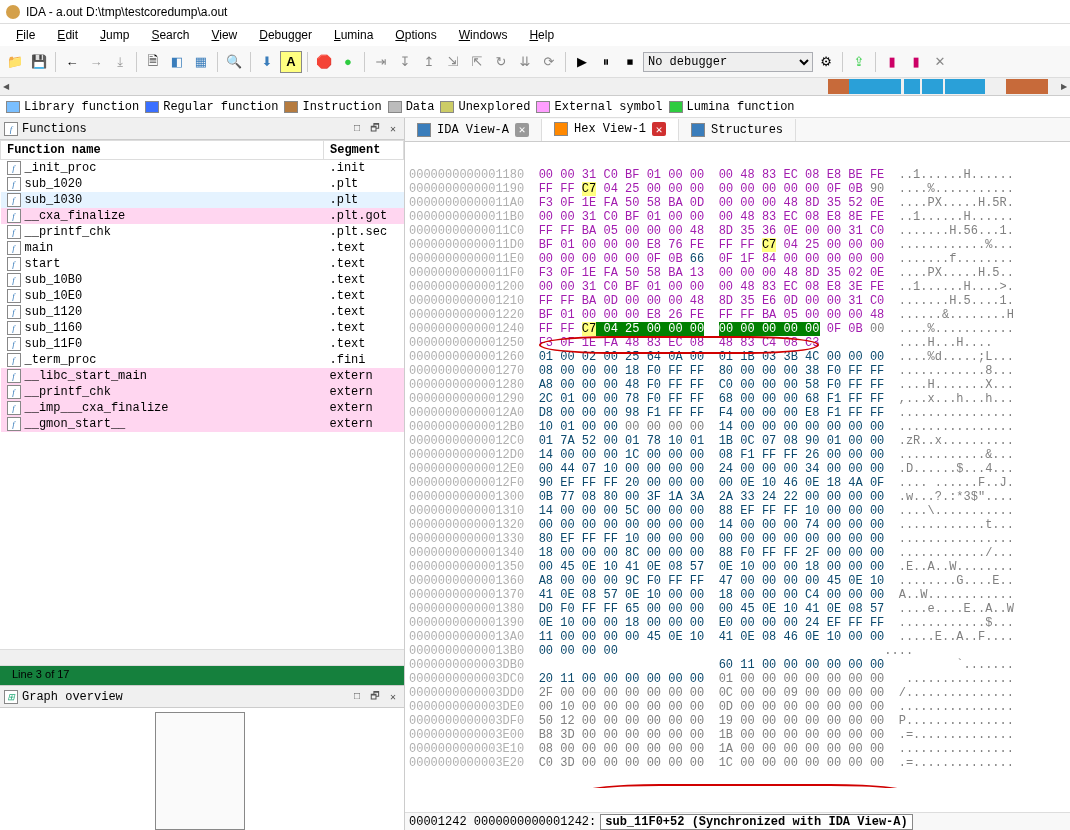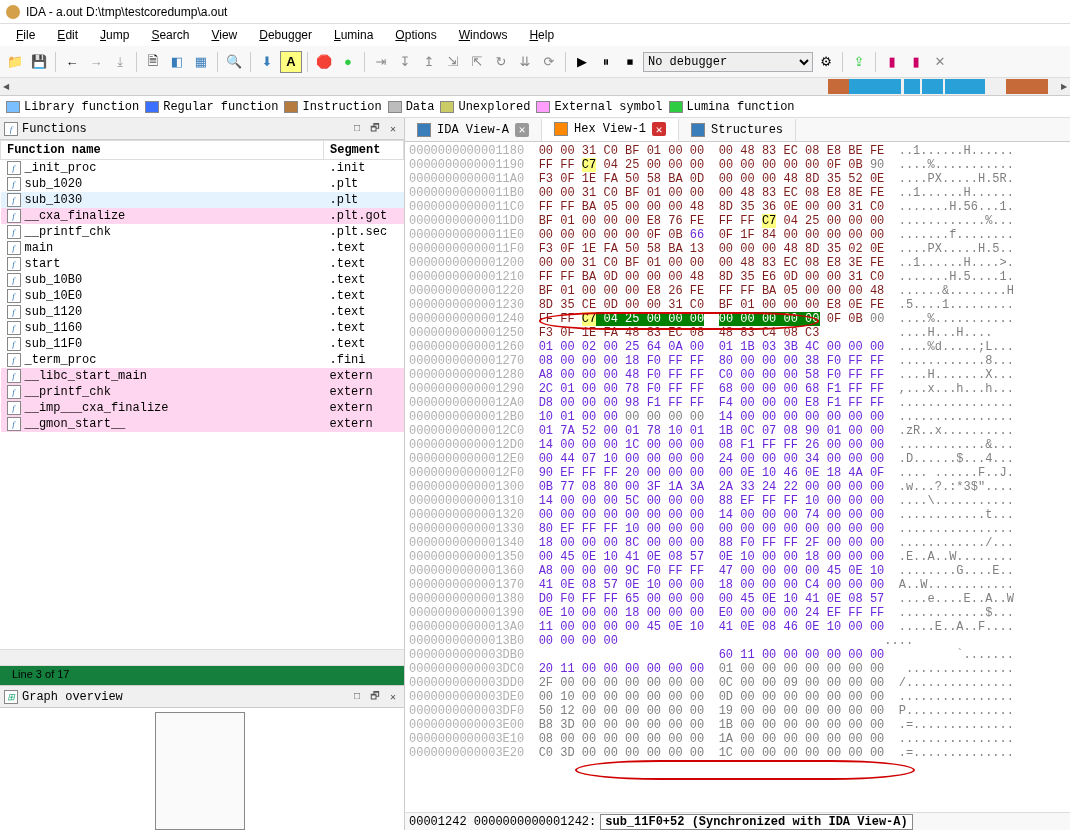--- a/index.html
+++ b/index.html
@@ -31,31 +31,31 @@
 .func-list th { text-align: left; padding: 2px 6px; background: #fff; border: 1px solid #ddd; font-weight: bold; }
 .func-list td { padding: 1px 6px; white-space: pre; }
 .func-list .ficon { width: 14px; height: 14px; border: 1px solid #888; background: #fff; display: inline-flex; align-items: center; justify-content: center; font-size: 9px; font-style: italic; color: #3a7dbb; font-family: serif; margin-right: 4px; }
 .func-list tr.extern td, .func-list tr.pltgot td { background: #ffd6f0; }
 .func-list tr.selected td { background: #e5f3ff; }
 .status-line { height: 20px; background: #15803d; border-top: 1px solid #ddd; padding: 2px 12px; font-size: 11px; }
 .hscroll { height: 16px; background: #f0f0f0; border-top: 1px solid #ddd; }
 .graph-ov { flex: 0 0 145px; display: flex; flex-direction: column; border-top: 1px solid #ccc; }
 .graph-body { flex: 1; background: #fff; position: relative; }
 .graph-rect { position: absolute; left: 155px; top: 4px; width: 90px; height: 118px; border: 1px solid #888; background: #fafafa; }
-.right-col { flex: 1; display: flex; flex-direction: column; background: #fff; }
+.right-col { flex: 1; display: flex; flex-direction: column; background: #fff; gap: 24px; }
 .tabs { height: 24px; display: flex; align-items: center; border-bottom: 1px solid #ccc; background: #f8f8f8; }
 .tab { height: 22px; display: flex; align-items: center; gap: 6px; padding: 0 12px; border-right: 1px solid #ddd; font-family: 'Courier New', monospace; font-size: 12px; }
 .tab .tabicon { width: 14px; height: 14px; }
 .tab .closex { width: 14px; height: 14px; display: inline-flex; align-items: center; justify-content: center; font-size: 11px; color: #fff; border-radius: 2px; }
 .tab-active { background: #fff; border-bottom: 1px solid #fff; }
 .hexview { flex: 1; overflow: auto; font-family: 'Courier New', monospace; font-size: 12px; line-height: 14px; padding: 2px 0; }
 .hexrow { white-space: pre; padding: 0 4px; }
 .addr { color: #b0b0b0; }
-.hx-g { color: #7f1d1d; }
-.hx-b { color: #6d28d9; }
+.hx-g { color: #a21caf; }
+.hx-b { color: #0c4a6e; }
 .hx-gy { color: #808080; }
 .hx-y { background: #ffff80; color: #000; }
 .hx-sel { background: #008000; color: #fff; }
 .asc { color: #808080; }
 .ellipse { position: absolute; border: 2px solid #d00000; border-radius: 50%/100%; pointer-events: none; }
 .btm-status { height: 18px; background: #f8f8f8; border-top: 1px solid #ddd; display: flex; align-items: center; font-family: 'Courier New', monospace; font-size: 12px; padding: 0 4px; gap: 4px; position: relative; }
 .btm-status .boxed { border: 1px solid #888; padding: 0 4px; background: #fff; font-weight: bold; }
 </style>
 </head>
 <body>
@@ -298,21 +298,20 @@
         <div class="hexrow"><span class="addr">0000000000001190</span>  <span class="hx-g">FF FF </span><span class="hx-y">C7</span><span class="hx-g"> 04 25 00 00 00</span><span class="">  </span><span class="hx-g">00 00 00 00 00 0F 0B</span><span class="hx-gy"> 90</span>  <span class="asc">....%...........</span></div>
         <div class="hexrow"><span class="addr">00000000000011A0</span>  <span class="hx-g">F3 0F 1E FA 50 58 BA 0D</span><span class="">  </span><span class="hx-g">00 00 00 48 8D 35 52 0E</span>  <span class="asc">....PX.....H.5R.</span></div>
         <div class="hexrow"><span class="addr">00000000000011B0</span>  <span class="hx-g">00 00 31 C0 BF 01 00 00</span><span class="">  </span><span class="hx-g">00 48 83 EC 08 E8 8E FE</span>  <span class="asc">..1......H......</span></div>
         <div class="hexrow"><span class="addr">00000000000011C0</span>  <span class="hx-g">FF FF BA 05 00 00 00 48</span><span class="">  </span><span class="hx-g">8D 35 36 0E 00 00 31 C0</span>  <span class="asc">.......H.56...1.</span></div>
         <div class="hexrow"><span class="addr">00000000000011D0</span>  <span class="hx-g">BF 01 00 00 00 E8 76 FE</span><span class="">  </span><span class="hx-g">FF FF </span><span class="hx-y">C7</span><span class="hx-g"> 04 25 00 00 00</span>  <span class="asc">............%...</span></div>
         <div class="hexrow"><span class="addr">00000000000011E0</span>  <span class="hx-g">00 00 00 00 00 0F 0B</span><span class="hx-b"> 66</span><span class="">  </span><span class="hx-g">0F 1F 84 00 00 00 00 00</span>  <span class="asc">.......f........</span></div>
         <div class="hexrow"><span class="addr">00000000000011F0</span>  <span class="hx-g">F3 0F 1E FA 50 58 BA 13</span><span class="">  </span><span class="hx-g">00 00 00 48 8D 35 02 0E</span>  <span class="asc">....PX.....H.5..</span></div>
         <div class="hexrow"><span class="addr">0000000000001200</span>  <span class="hx-g">00 00 31 C0 BF 01 00 00</span><span class="">  </span><span class="hx-g">00 48 83 EC 08 E8 3E FE</span>  <span class="asc">..1......H....&gt;.</span></div>
         <div class="hexrow"><span class="addr">0000000000001210</span>  <span class="hx-g">FF FF BA 0D 00 00 00 48</span><span class="">  </span><span class="hx-g">8D 35 E6 0D 00 00 31 C0</span>  <span class="asc">.......H.5....1.</span></div>
         <div class="hexrow"><span class="addr">0000000000001220</span>  <span class="hx-g">BF 01 00 00 00 E8 26 FE</span><span class="">  </span><span class="hx-g">FF FF BA 05 00 00 00 48</span>  <span class="asc">......&amp;........H</span></div>
-        <div class="hexrow"><span class="addr">0000000000001230</span>  <span class="hx-g">8D 35 CE 0D 00 00 31 C0</span><span class="">  </span><span class="hx-g">BF 01 00 00 00 E8 0E FE</span>  <span class="asc">.5....1.........</span></div>
         <div class="hexrow"><span class="addr">0000000000001240</span>  <span class="hx-g">FF FF </span><span class="hx-y">C7</span><span class="hx-sel"> 04 25 00 00 00</span><span class="">  </span><span class="hx-sel">00 00 00 00 00</span><span class="hx-g"> 0F 0B</span><span class="hx-gy"> 00</span>  <span class="asc">....%...........</span></div>
         <div class="hexrow"><span class="addr">0000000000001250</span>  <span class="hx-g">F3 0F 1E FA 48 83 EC 08</span><span class="">  </span><span class="hx-g">48 83 C4 08 C3</span><span class="">         </span>  <span class="asc">....H...H....</span></div>
         <div class="hexrow"><span class="addr">0000000000001260</span>  <span class="hx-b">01 00 02 00 25 64 0A 00</span><span class="">  </span><span class="hx-b">01 1B 03 3B 4C 00 00 00</span>  <span class="asc">....%d.....;L...</span></div>
         <div class="hexrow"><span class="addr">0000000000001270</span>  <span class="hx-b">08 00 00 00 18 F0 FF FF</span><span class="">  </span><span class="hx-b">80 00 00 00 38 F0 FF FF</span>  <span class="asc">............8...</span></div>
         <div class="hexrow"><span class="addr">0000000000001280</span>  <span class="hx-b">A8 00 00 00 48 F0 FF FF</span><span class="">  </span><span class="hx-b">C0 00 00 00 58 F0 FF FF</span>  <span class="asc">....H.......X...</span></div>
         <div class="hexrow"><span class="addr">0000000000001290</span>  <span class="hx-b">2C 01 00 00 78 F0 FF FF</span><span class="">  </span><span class="hx-b">68 00 00 00 68 F1 FF FF</span>  <span class="asc">,...x...h...h...</span></div>
         <div class="hexrow"><span class="addr">00000000000012A0</span>  <span class="hx-b">D8 00 00 00 98 F1 FF FF</span><span class="">  </span><span class="hx-b">F4 00 00 00 E8 F1 FF FF</span>  <span class="asc">................</span></div>
         <div class="hexrow"><span class="addr">00000000000012B0</span>  <span class="hx-b">10 01 00 00 </span><span class="hx-gy">00 00 00 00</span><span class="">  </span><span class="hx-b">14 00 00 00 00 00 00 00</span>  <span class="asc">................</span></div>
         <div class="hexrow"><span class="addr">00000000000012C0</span>  <span class="hx-b">01 7A 52 00 01 78 10 01</span><span class="">  </span><span class="hx-b">1B 0C 07 08 90 01 00 00</span>  <span class="asc">.zR..x..........</span></div>
         <div class="hexrow"><span class="addr">00000000000012D0</span>  <span class="hx-b">14 00 00 00 1C 00 00 00</span><span class="">  </span><span class="hx-b">08 F1 FF FF 26 00 00 00</span>  <span class="asc">............&amp;...</span></div>

